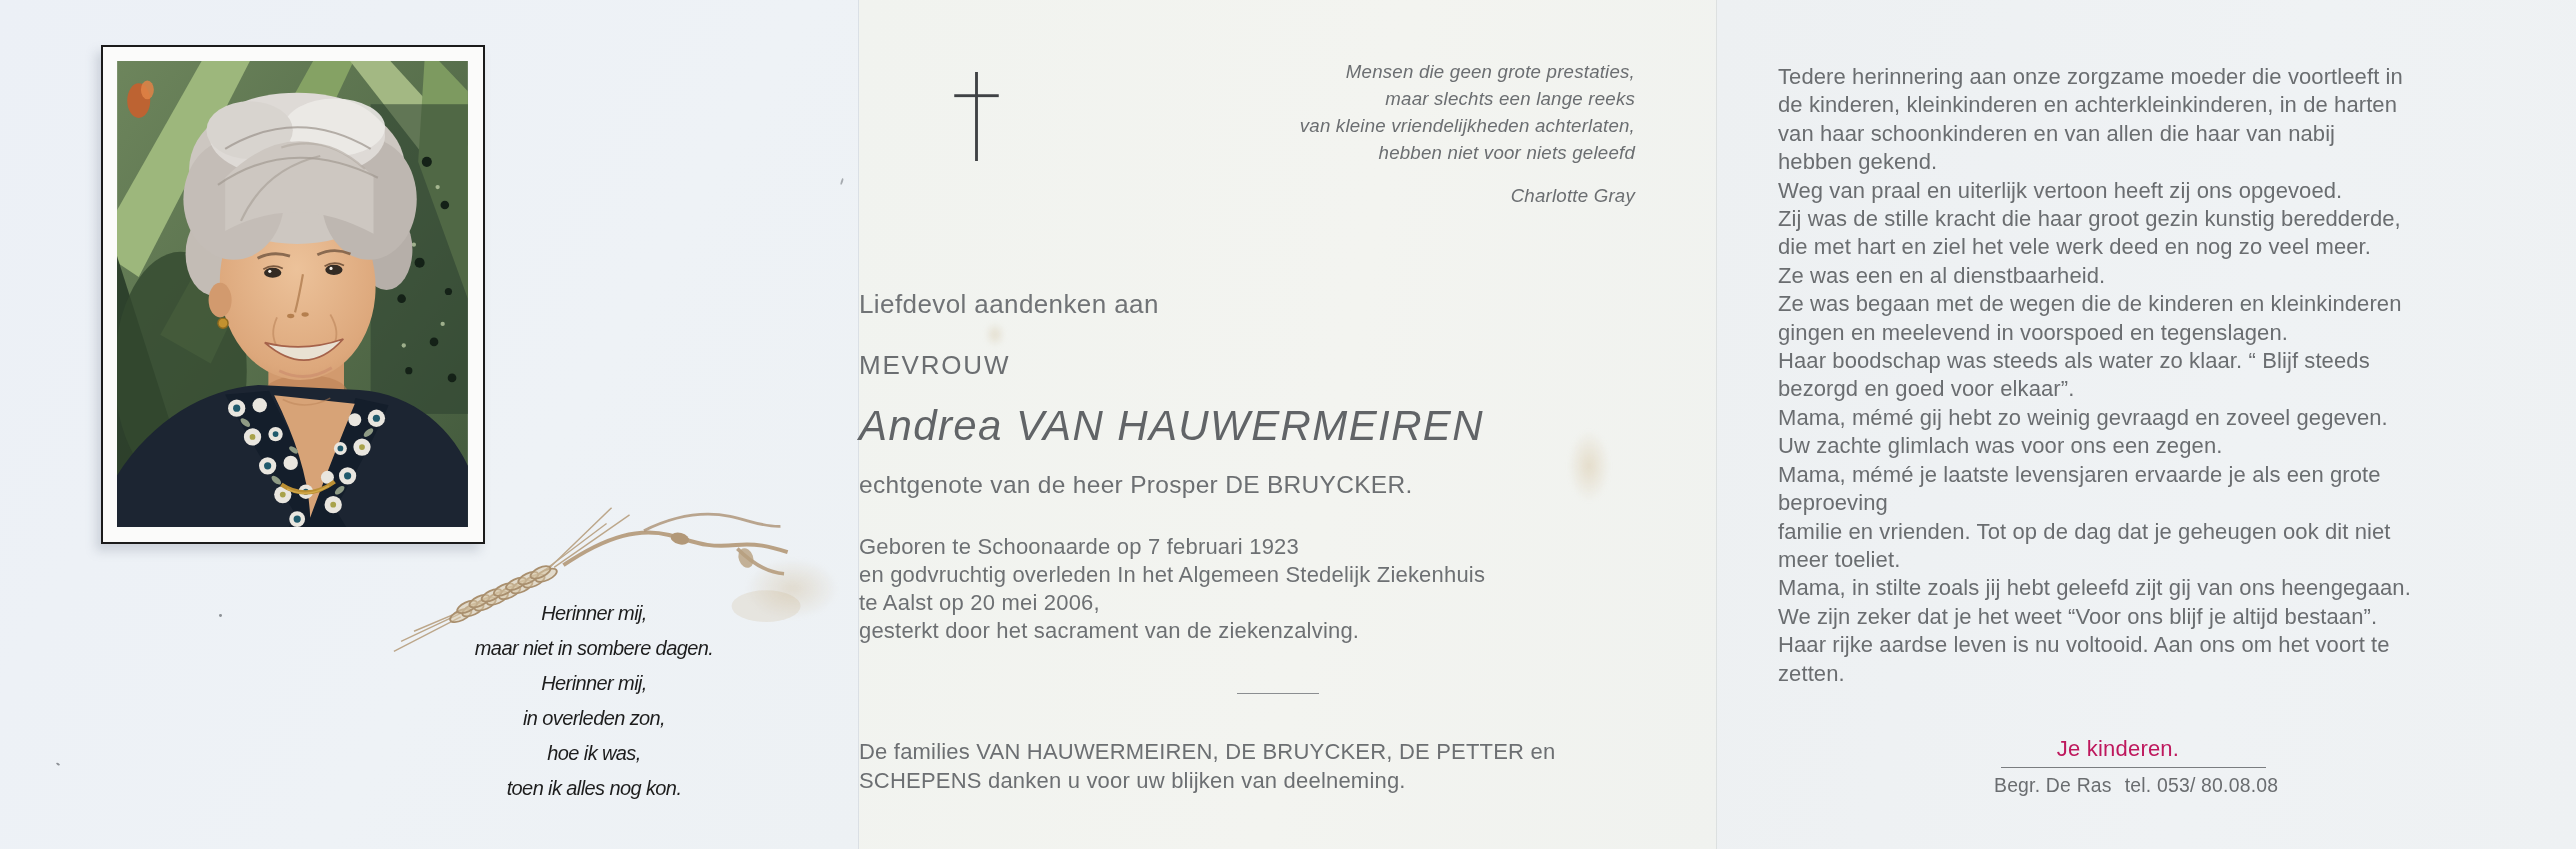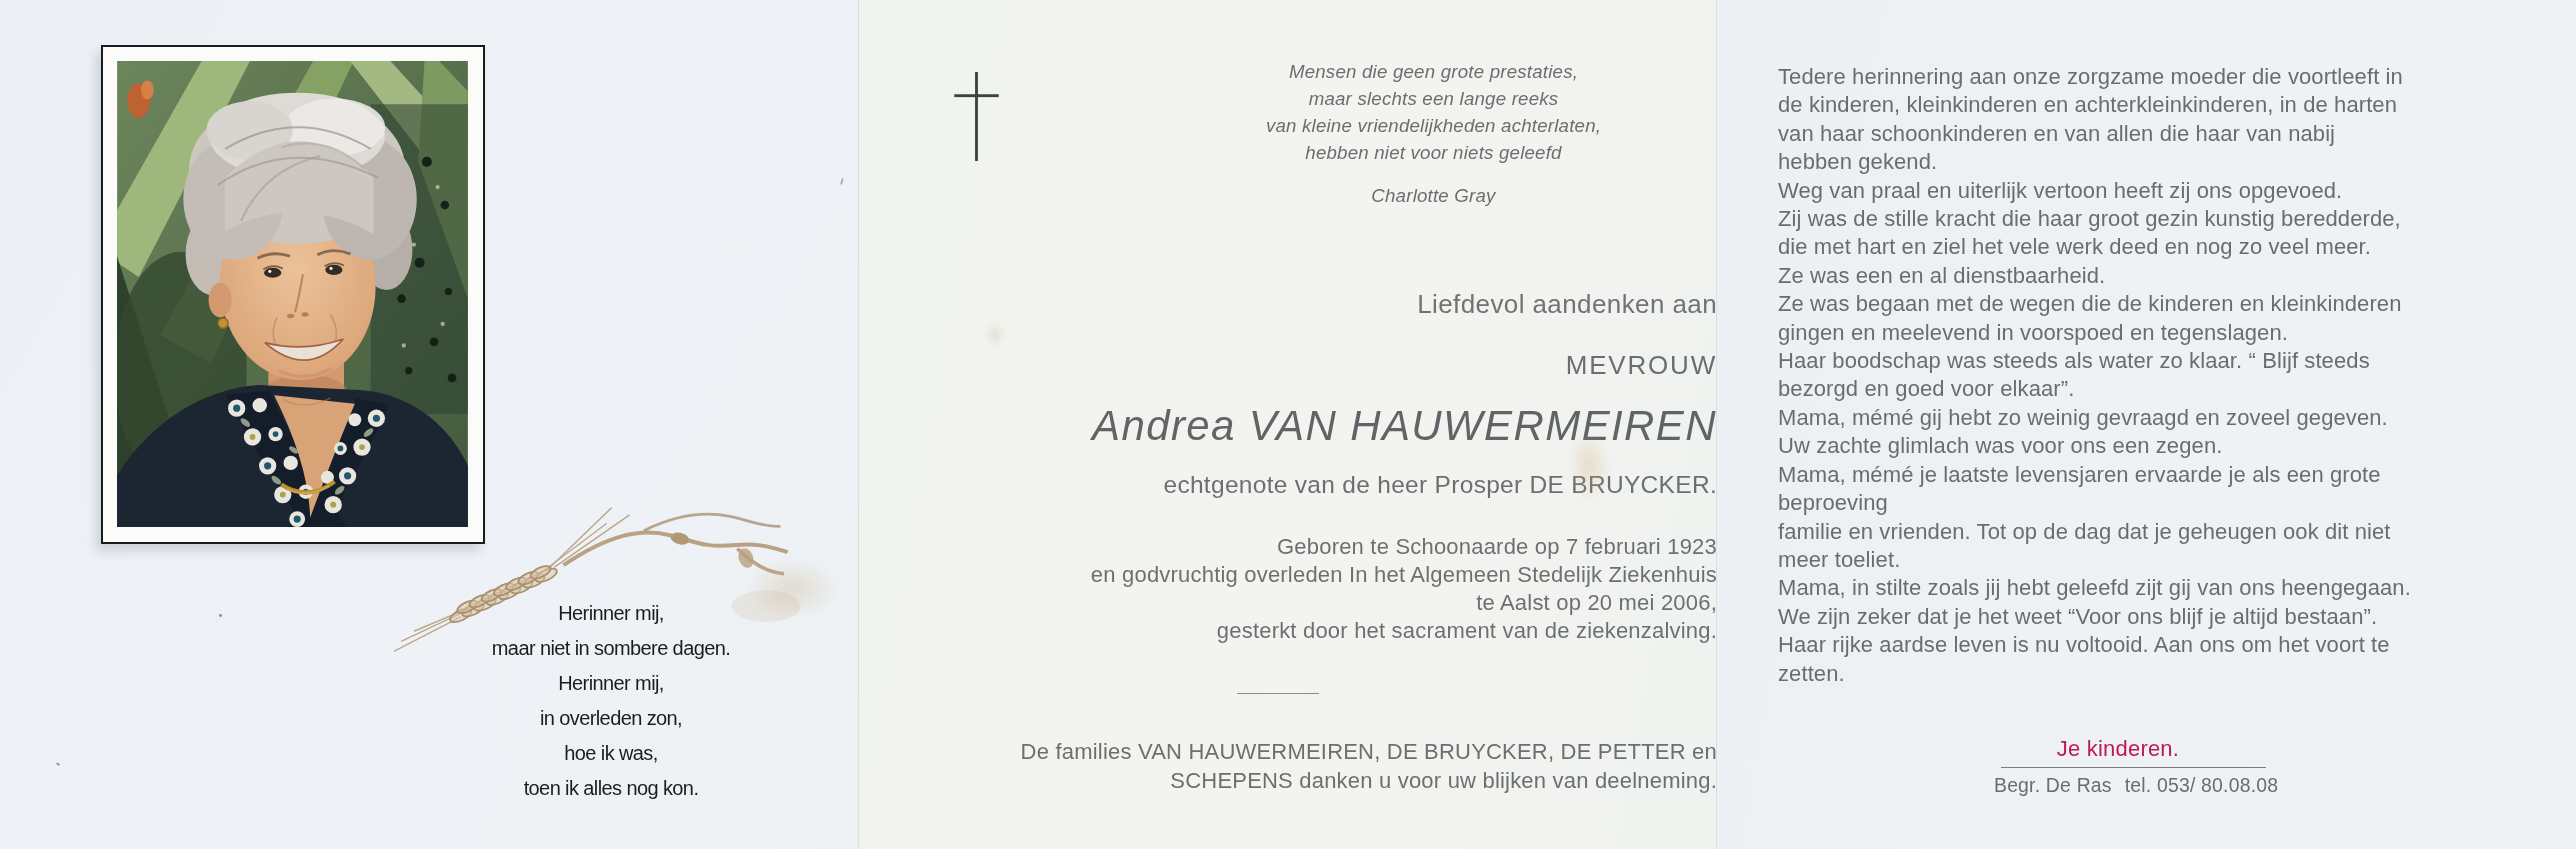--- a/index.html
+++ b/index.html
@@ -22,32 +22,32 @@
     box-sizing:border-box;border:2.2px solid #1b1b1b;background:#fbfbfa;padding:14.4px;
     box-shadow:-5px 6.5px 10px rgba(130,140,155,.30);
   }
   .photo-frame svg{display:block;width:351px;height:466px;}
 
   
   .wheat{position:absolute;left:392px;top:466px;width:432px;height:194px;}
 
   
   .poem{
-    position:absolute;left:370px;top:596px;width:482px;
+    position:absolute;left:353px;top:596px;width:482px;
     text-align:center;color:#1d1d1d;font-size:20px;line-height:35px;
-    letter-spacing:-0.6px;font-weight:400;
+    letter-spacing:-0.6px;font-weight:400;font-style:italic;
   }
   .cross{position:absolute;left:954px;top:72px;width:45px;height:89px;}
   .quote{
     position:absolute;left:1232px;top:58px;width:403px;
-    text-align:center;font-style:italic;color:#6b6e71;
+    text-align:right;font-style:italic;color:#6b6e71;
     font-size:18.7px;line-height:27px;white-space:nowrap;letter-spacing:0.2px;
   }
   .quote .attribution{margin-top:16px;}
-  .mid-center{position:absolute;left:859px;width:858px;text-align:right;white-space:nowrap;}
+  .mid-center{position:absolute;left:859px;width:858px;text-align:left;white-space:nowrap;}
   .intro{top:289px;font-size:26px;color:#707376;letter-spacing:0.4px;}
   .mevrouw{top:350px;font-size:26px;color:#6b6e71;letter-spacing:1.8px;}
   .name{top:402px;font-size:42px;font-style:italic;color:#616467;letter-spacing:1.4px;}
   .spouse{top:471px;font-size:24.5px;color:#6c6f72;letter-spacing:0.3px;}
   .life{top:533px;font-size:22px;line-height:28px;color:#6d7073;letter-spacing:0.2px;}
   .divider{position:absolute;left:1237px;top:693px;width:82px;height:1.4px;background:#8b8e91;}
   .thanks{top:737px;font-size:22px;line-height:29px;color:#6c6f72;letter-spacing:0.2px;}
 
   
   .memorial{

